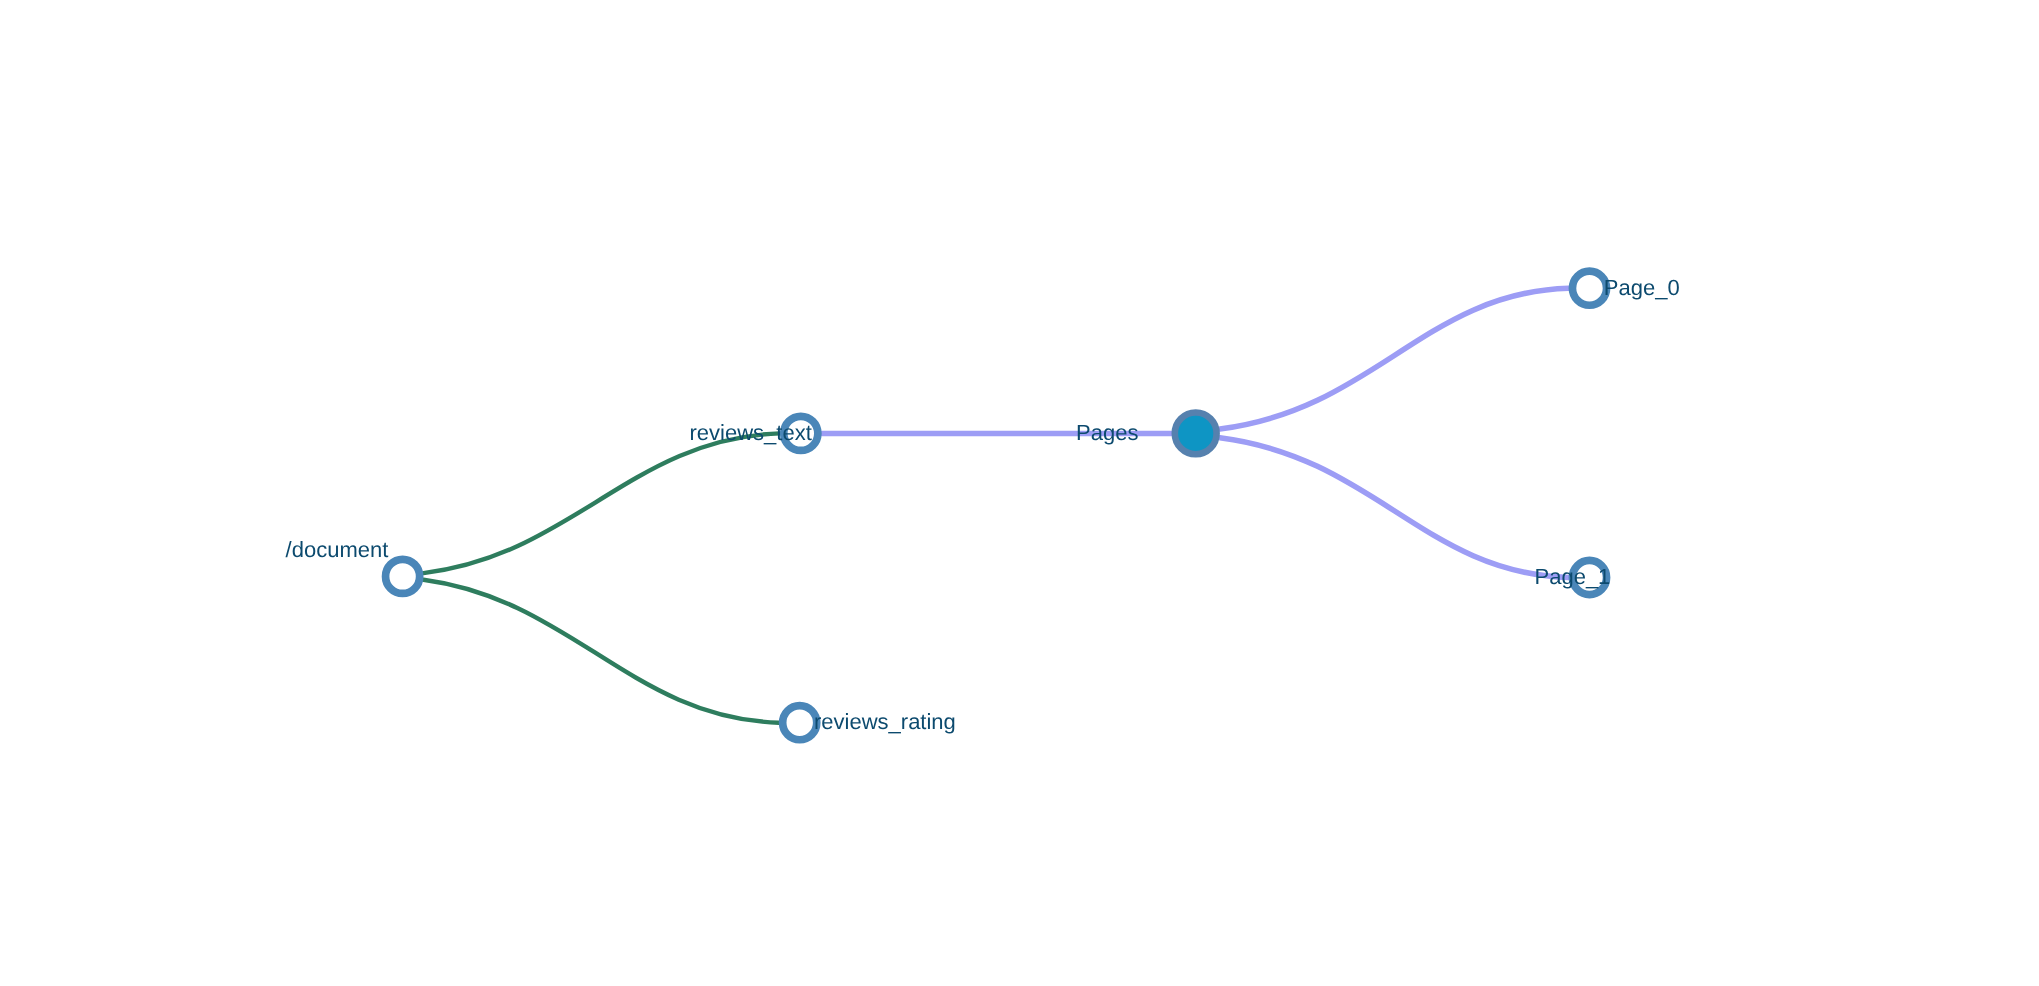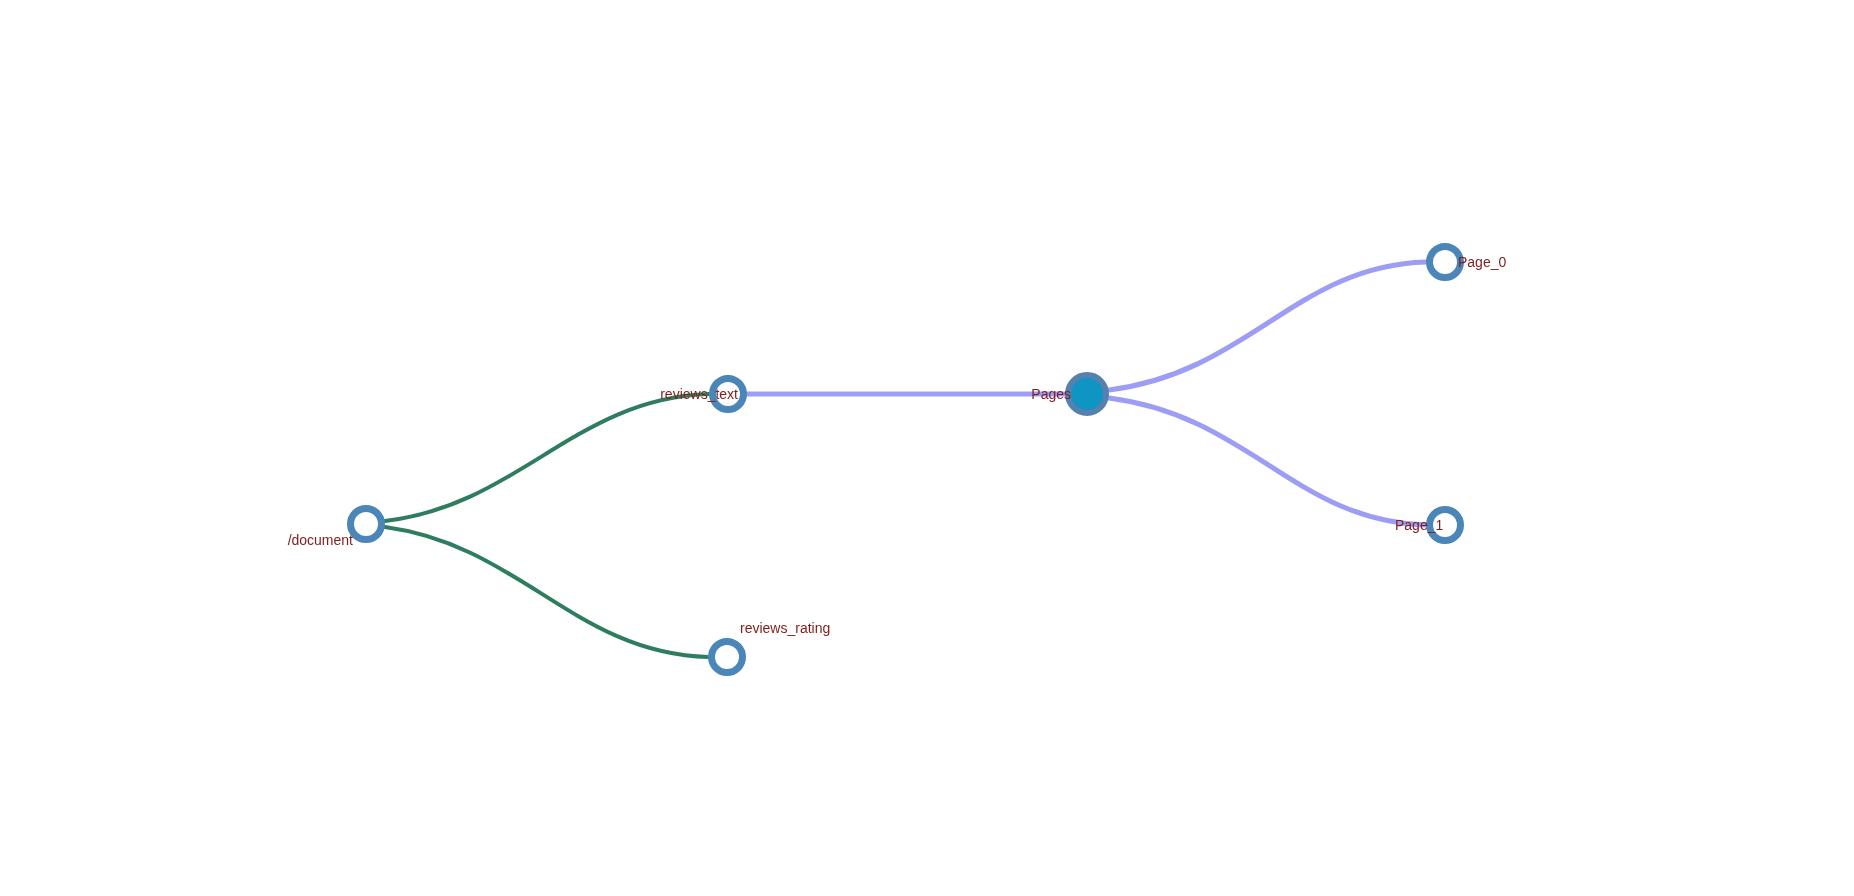--- a/index.html
+++ b/index.html
@@ -24,22 +24,22 @@
     position: absolute;
     top: 0;
     left: 0;
     width: 1854px;
     height: 896px;
     display: block;
   }
   .node-label {
     position: absolute;
     font-family: "Liberation Sans", sans-serif;
-    font-size: 14px;
-    color: #7f1d1d;
+    font-size: 20px;
+    color: #0c4a6e;
     line-height: 1;
     white-space: nowrap;
     -webkit-font-smoothing: antialiased;
   }
   .label-right {
     transform: translate(0, -50%);
   }
   .label-left {
     transform: translate(-100%, -50%);
   }
@@ -61,21 +61,21 @@
         <circle cx="366" cy="524" r="15.5" fill="#ffffff" stroke="#4a86b8" stroke-width="7"></circle>
         <circle cx="728" cy="394" r="15.5" fill="#ffffff" stroke="#4a86b8" stroke-width="7"></circle>
         <circle cx="727" cy="657" r="15.5" fill="#ffffff" stroke="#4a86b8" stroke-width="7"></circle>
         <circle cx="1087" cy="394" r="19" fill="#0e95c4" stroke="#5681ae" stroke-width="6"></circle>
         <circle cx="1445" cy="262" r="15.5" fill="#ffffff" stroke="#4a86b8" stroke-width="7"></circle>
         <circle cx="1445" cy="525" r="15.5" fill="#ffffff" stroke="#4a86b8" stroke-width="7"></circle>
       </g>
   </svg>
 
   <div id="label-layer">
-      <div class="node-label label-left" style="top: 540px; left: 353px;">/document</div>
+      <div class="node-label label-left" style="top: 500px; left: 353px;">/document</div>
       <div class="node-label label-left" style="top: 394px; left: 738px;">reviews_text</div>
-      <div class="node-label label-right" style="top: 628px; left: 740px;">reviews_rating</div>
-      <div class="node-label label-left" style="top: 394px; left: 1071px;">Pages</div>
+      <div class="node-label label-right" style="top: 657px; left: 740px;">reviews_rating</div>
+      <div class="node-label label-left" style="top: 394px; left: 1035px;">Pages</div>
       <div class="node-label label-right" style="top: 262px; left: 1458px;">Page_0</div>
       <div class="node-label label-right" style="top: 525px; left: 1395px;">Page_1</div>
     </div>
 
 </div>
 
 </body></html>

